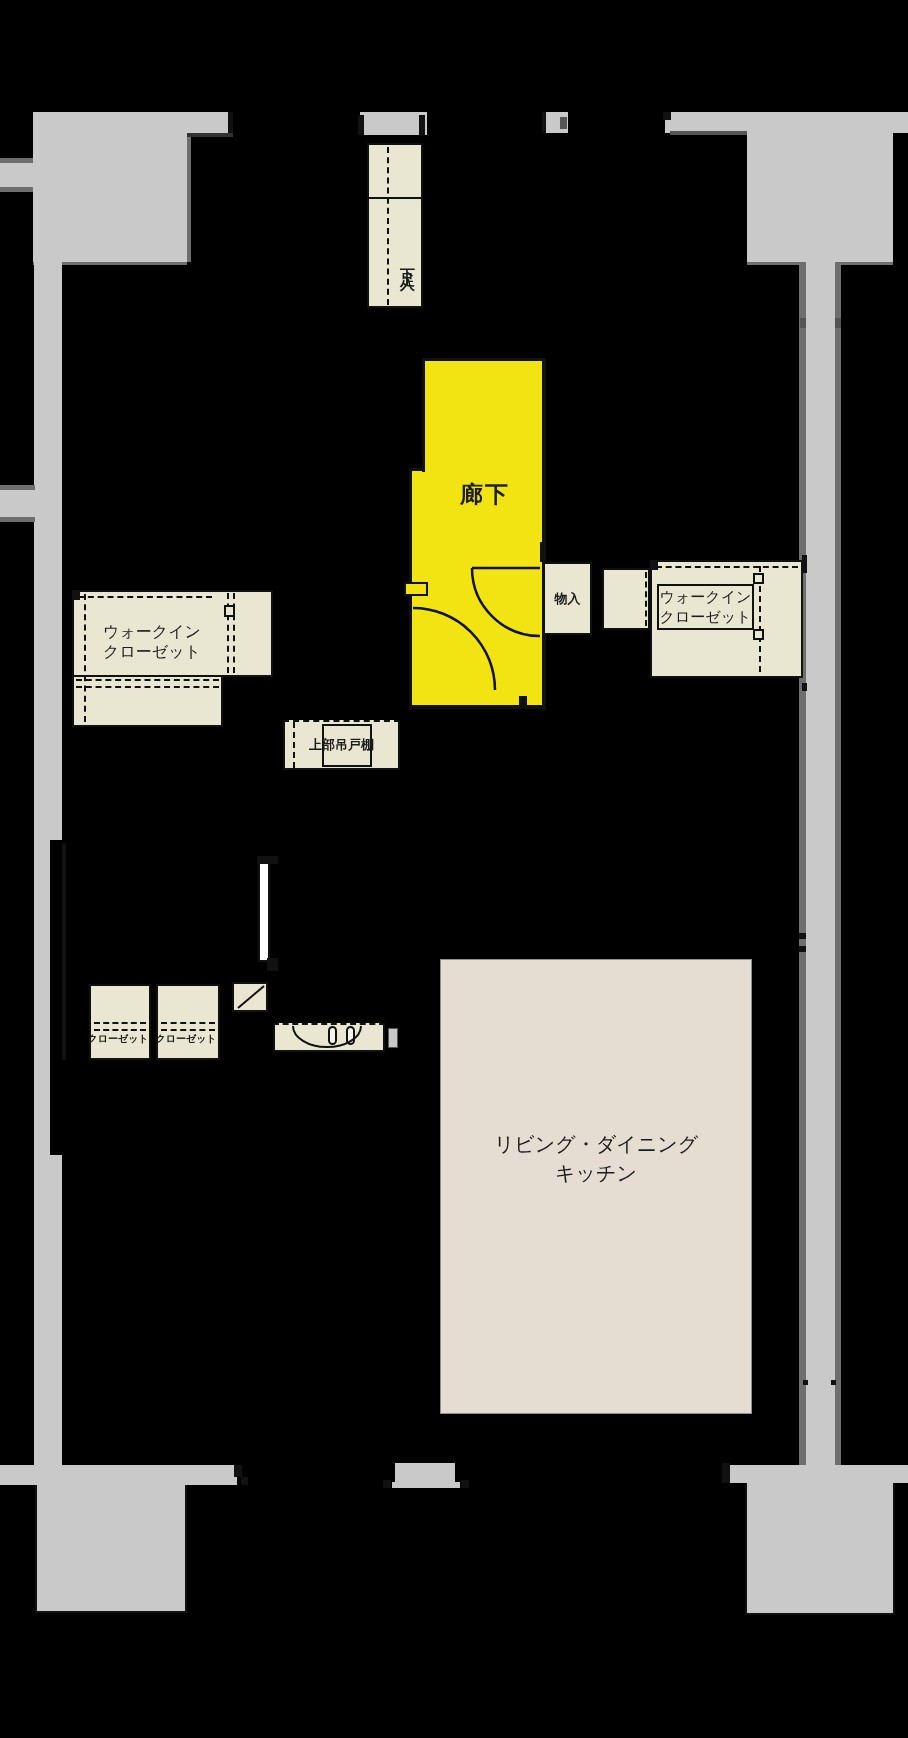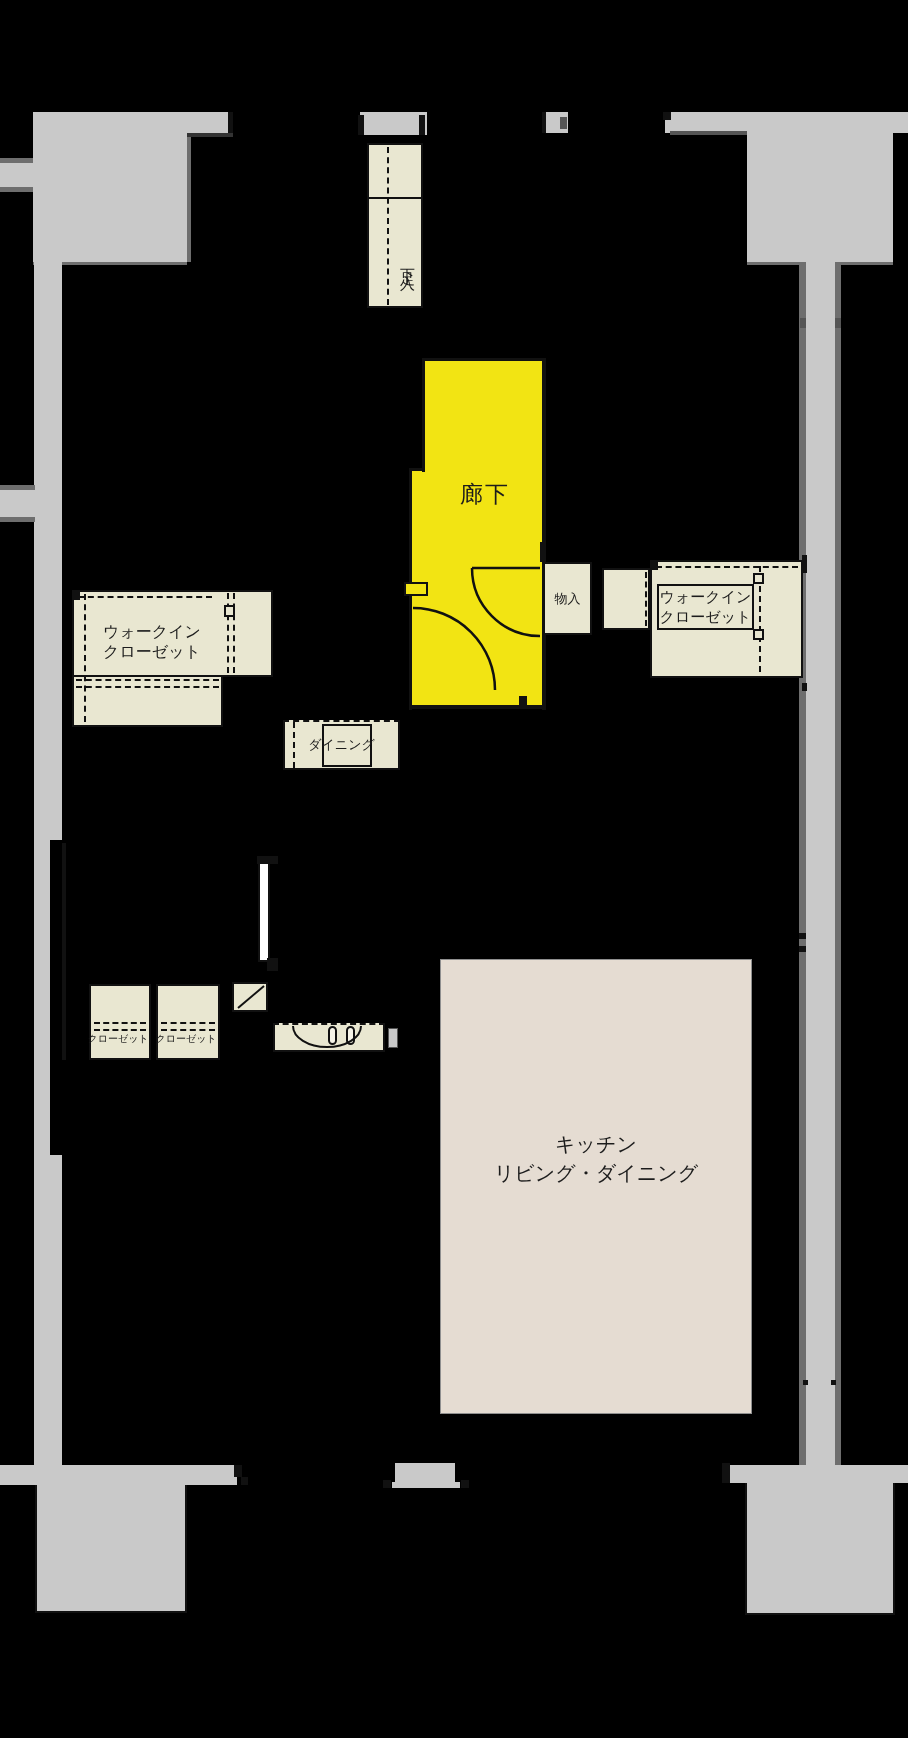--- a/index.html
+++ b/index.html
@@ -7,21 +7,21 @@
     --yellow:#f2e413; --cream:#e9e7d1; --beige:#e5dcd2; --white:#ffffff; --txt:#1c1c1c;
   }
   html,body{margin:0;padding:0;background:#222;}
   #plan{position:relative;width:908px;height:1738px;background:var(--bg);overflow:hidden;
         font-family:"Liberation Sans","DejaVu Sans",sans-serif;color:var(--txt);}
   .abs{position:absolute;box-sizing:border-box;}
   .wall{background:var(--wall);}
   .walld{background:var(--walldark);}
   .blk{background:var(--line);}
   .cream{background:var(--cream);border:2px solid var(--line);}
-  .lbl{display:flex;align-items:center;justify-content:center;text-align:center;}
+  .lbl{display:flex;align-items:center;justify-content:center;text-align:center;font-weight:bold;}
   .dashH{border-top:2px dashed var(--line);height:0;}
   .dashV{border-left:2px dashed var(--line);width:0;}
   .vtext{writing-mode:vertical-rl;text-orientation:upright;}
   svg.overlay{position:absolute;left:0;top:0;pointer-events:none;}
 </style>
 </head>
 <body>
 
 <div id="plan">
 
@@ -128,21 +128,21 @@
   <div class="abs" style="left:224px;top:605px;width:11px;height:12px;border:2px solid var(--line);background:var(--cream);"></div>
   <div class="abs" style="left:82px;top:622px;width:140px;display:flex;flex-direction:column;align-items:center;line-height:20px;font-size:16px;">
     <span>ウォークイン</span>
     <span>クローゼット</span>
   </div>
 
   <div class="abs" style="left:283px;top:720px;width:117px;height:50px;background:var(--cream);border-left:2px solid var(--line);border-right:2px solid var(--line);border-bottom:2px solid var(--line);"></div>
   <div class="abs dashH" style="left:283px;top:720px;width:117px;"></div>
   <div class="abs dashV" style="left:293px;top:722px;height:46px;"></div>
   <div class="abs" style="left:322px;top:724px;width:50px;height:43px;border:2px solid var(--line);box-sizing:border-box;"></div>
-  <div class="abs lbl" style="left:283px;top:736px;width:117px;height:18px;font-size:13px;">ダイニング</div>
+  <div class="abs lbl" style="left:283px;top:736px;width:117px;height:18px;font-size:13px;">上部吊戸棚</div>
 
   <div class="abs blk" style="left:257px;top:856px;width:21px;height:8px;"></div>
   <div class="abs" style="left:258px;top:862px;width:12px;height:100px;background:var(--white);border:2px solid var(--line);box-sizing:border-box;"></div>
   <div class="abs blk" style="left:267px;top:958px;width:11px;height:13px;"></div>
 
   <div class="abs cream" style="left:232px;top:982px;width:36px;height:30px;"></div>
 
   <div class="abs" style="left:273px;top:1023px;width:112px;height:29px;background:var(--cream);border-left:2px solid var(--line);border-right:2px solid var(--line);border-bottom:2px solid var(--line);"></div>
   <div class="abs dashH" style="left:273px;top:1023px;width:112px;"></div>
   <div class="abs" style="left:328px;top:1026px;width:9px;height:19px;border:2px solid var(--line);border-radius:5px;background:#f6f4e8;box-sizing:border-box;"></div>
@@ -155,22 +155,22 @@
     <div class="lbl" style="position:absolute;left:-2px;bottom:12px;width:100%;font-size:10px;white-space:nowrap;">クローゼット</div>
   </div>
   <div class="abs cream" style="left:156px;top:984px;width:64px;height:76px;">
     <div class="dashH" style="position:absolute;left:3px;top:36px;width:54px;"></div>
     <div class="dashH" style="position:absolute;left:3px;top:43px;width:54px;"></div>
     <div class="lbl" style="position:absolute;left:-2px;bottom:12px;width:100%;font-size:10px;white-space:nowrap;">クローゼット</div>
   </div>
 
   <div class="abs" style="left:440px;top:959px;width:312px;height:455px;background:var(--beige);border:1px solid #8f8f8f;">
     <div style="position:absolute;top:170px;left:0;width:100%;text-align:center;font-size:20px;line-height:29px;">
+      <div>リビング・ダイニング</div>
       <div>キッチン</div>
-      <div>リビング・ダイニング</div>
     </div>
   </div>
 
   <svg class="overlay" width="908" height="1738" viewBox="0 0 908 1738">
     <path d="M472,568 L540,568" stroke="#111" stroke-width="2.5" fill="none"></path>
     <path d="M472,568 A68,68 0 0 0 540,636" stroke="#111" stroke-width="2.5" fill="none"></path>
     <path d="M413,608 A82,82 0 0 1 495,690" stroke="#111" stroke-width="2.5" fill="none"></path>
     <path d="M238,1008 L264,986" stroke="#111" stroke-width="2" fill="none"></path>
     <path d="M293,1026 A34,21 0 0 0 361,1026" stroke="#111" stroke-width="2" fill="none"></path>
   </svg>

